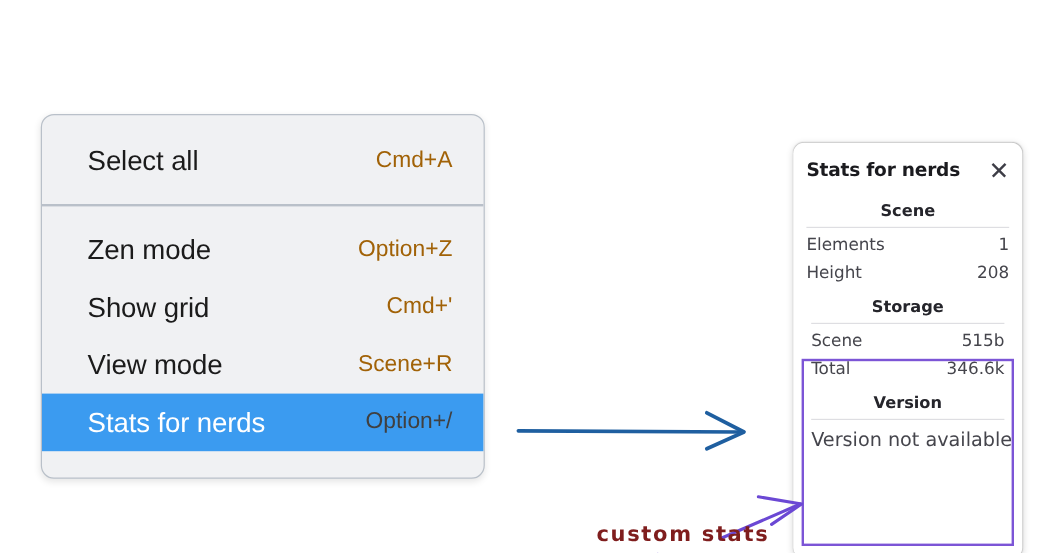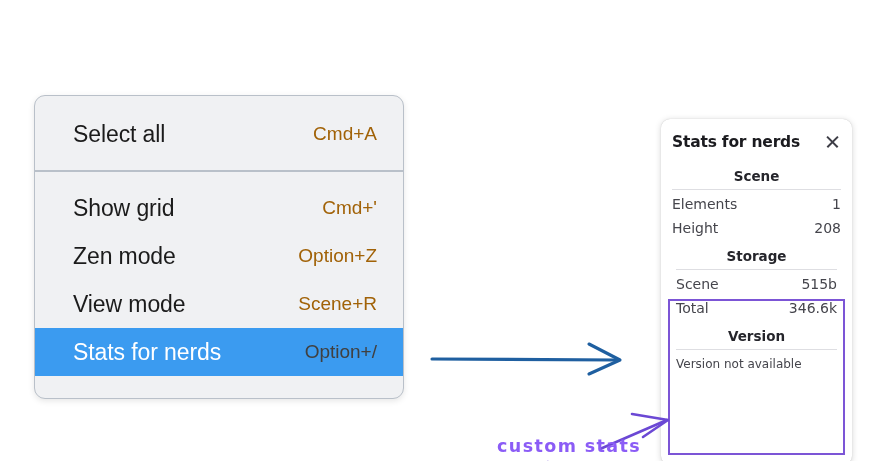--- a/index.html
+++ b/index.html
@@ -132,21 +132,21 @@
     display: flex;
     align-items: baseline;
     font-size: 14px;
     color: #45454c;
     padding: 3.5px 0;
     line-height: 1.25;
   }
   .stat-key { white-space: nowrap; }
   .stat-val { margin-left: auto; white-space: nowrap; }
   .stat-single {
-    font-size: 12px;
+    font-size: 16px;
     color: #45454c;
     padding: 5px 0 4px 0;
     white-space: nowrap;
   }
 
   
   #custom-box {
     position: absolute;
     left: 7px;
     top: 180px;
@@ -171,21 +171,21 @@
     pointer-events: none;
   }
   #custom-stats-label {
     position: absolute;
     left: 497px;
     top: 393px;
     font-family: "DejaVu Sans", sans-serif;
     font-size: 17.5px;
     font-weight: bold;
     letter-spacing: 1.4px;
-    color: #8b5cf6;
+    color: #7f1d1d;
     white-space: nowrap;
   }
 </style>
 </head>
 <body>
 
 <div id="canvas">
 
   <div id="context-menu">
 
@@ -197,26 +197,26 @@
         <span class="menu-shortcut">Cmd+A</span>
       </div>
     </div>
 
     <div class="menu-pad-mid"></div>
     <div class="menu-separator"></div>
     <div class="menu-pad-mid"></div>
 
     <div class="menu-group">
       <div class="menu-row">
+        <span class="menu-label">Zen mode</span>
+        <span class="menu-shortcut">Option+Z</span>
+      </div>
+      <div class="menu-row">
         <span class="menu-label">Show grid</span>
         <span class="menu-shortcut">Cmd+'</span>
-      </div>
-      <div class="menu-row">
-        <span class="menu-label">Zen mode</span>
-        <span class="menu-shortcut">Option+Z</span>
       </div>
       <div class="menu-row">
         <span class="menu-label">View mode</span>
         <span class="menu-shortcut">Scene+R</span>
       </div>
       <div class="menu-row selected">
         <span class="menu-label">Stats for nerds</span>
         <span class="menu-shortcut">Option+/</span>
       </div>
     </div>

